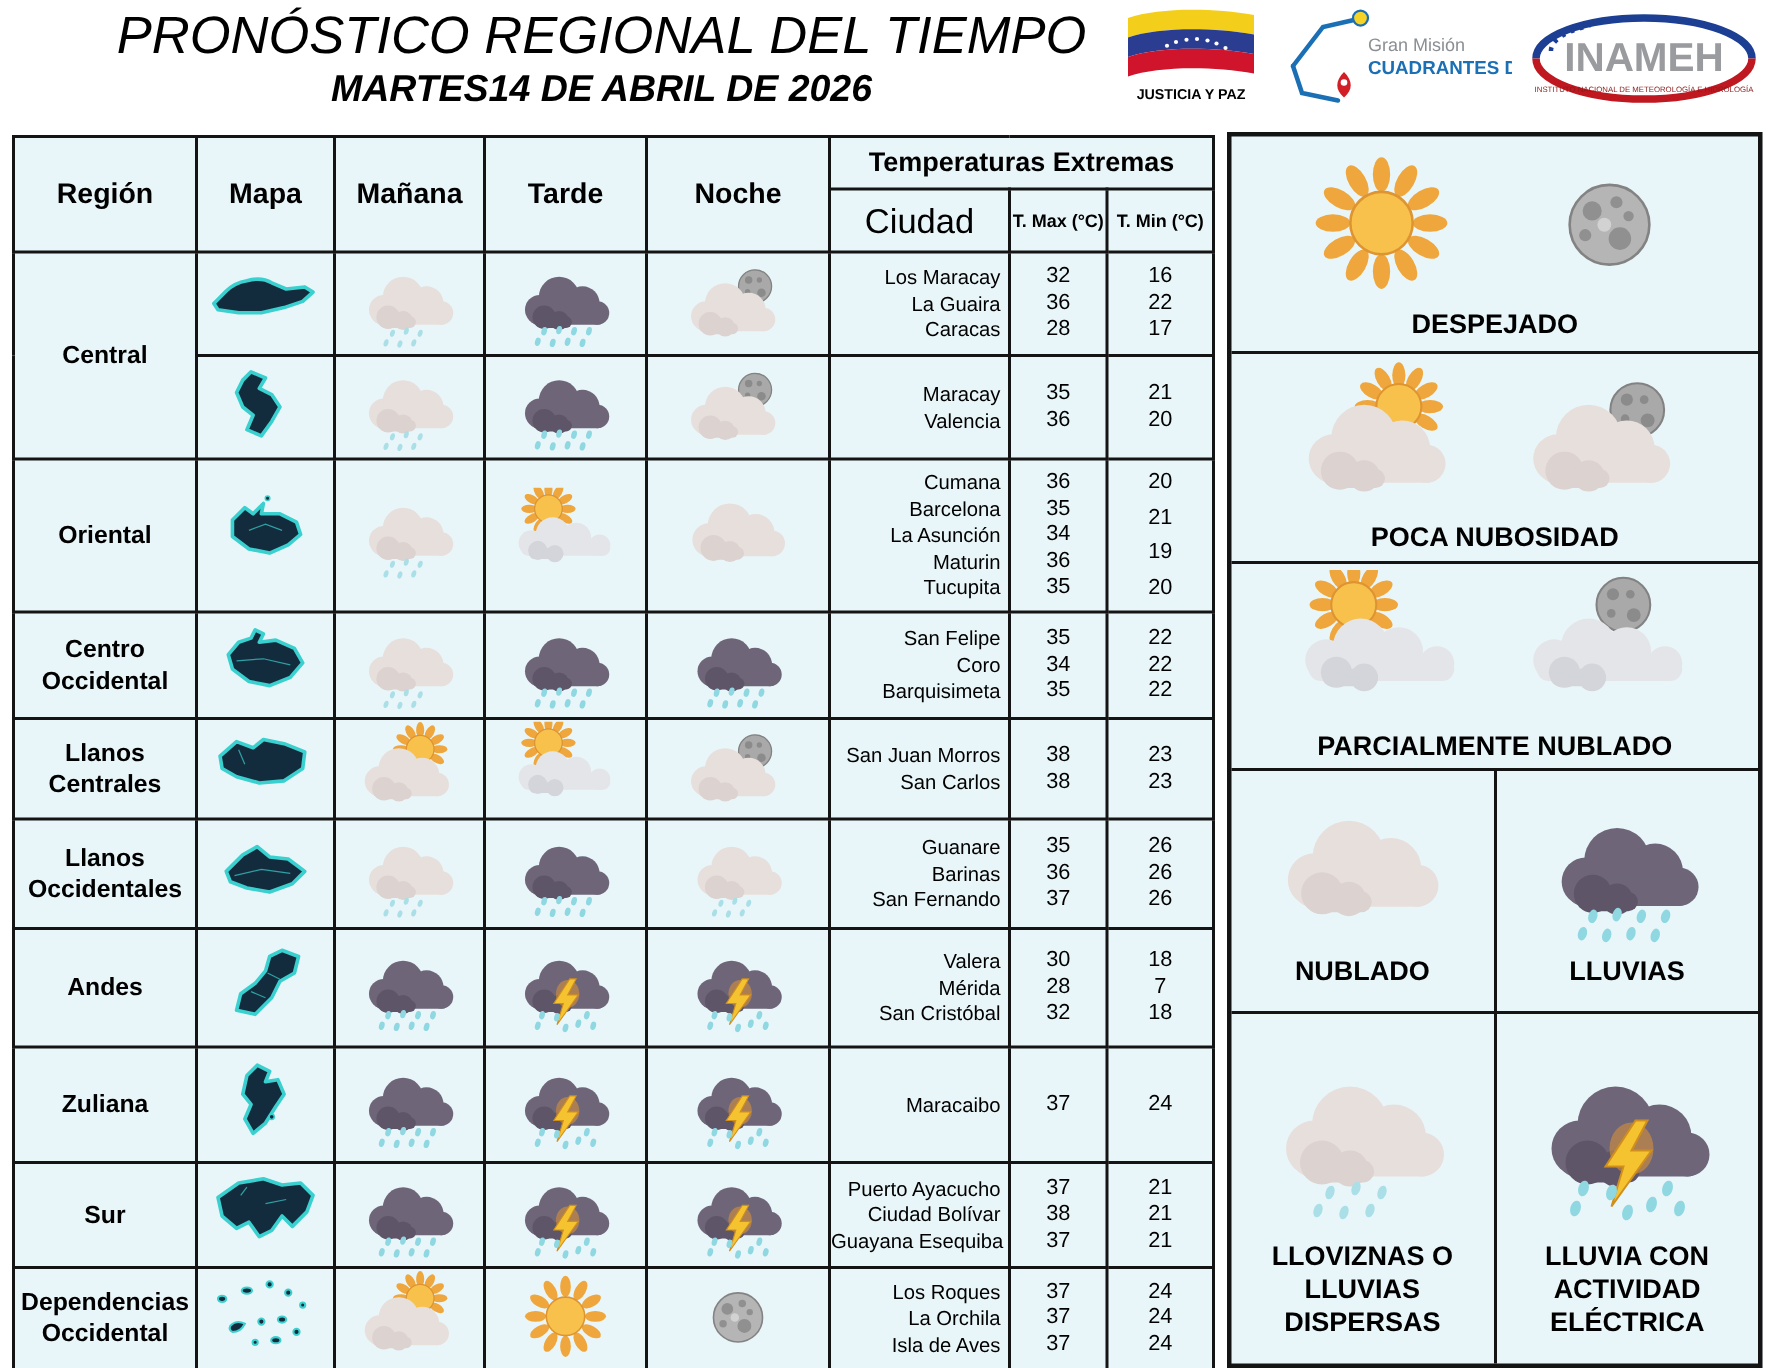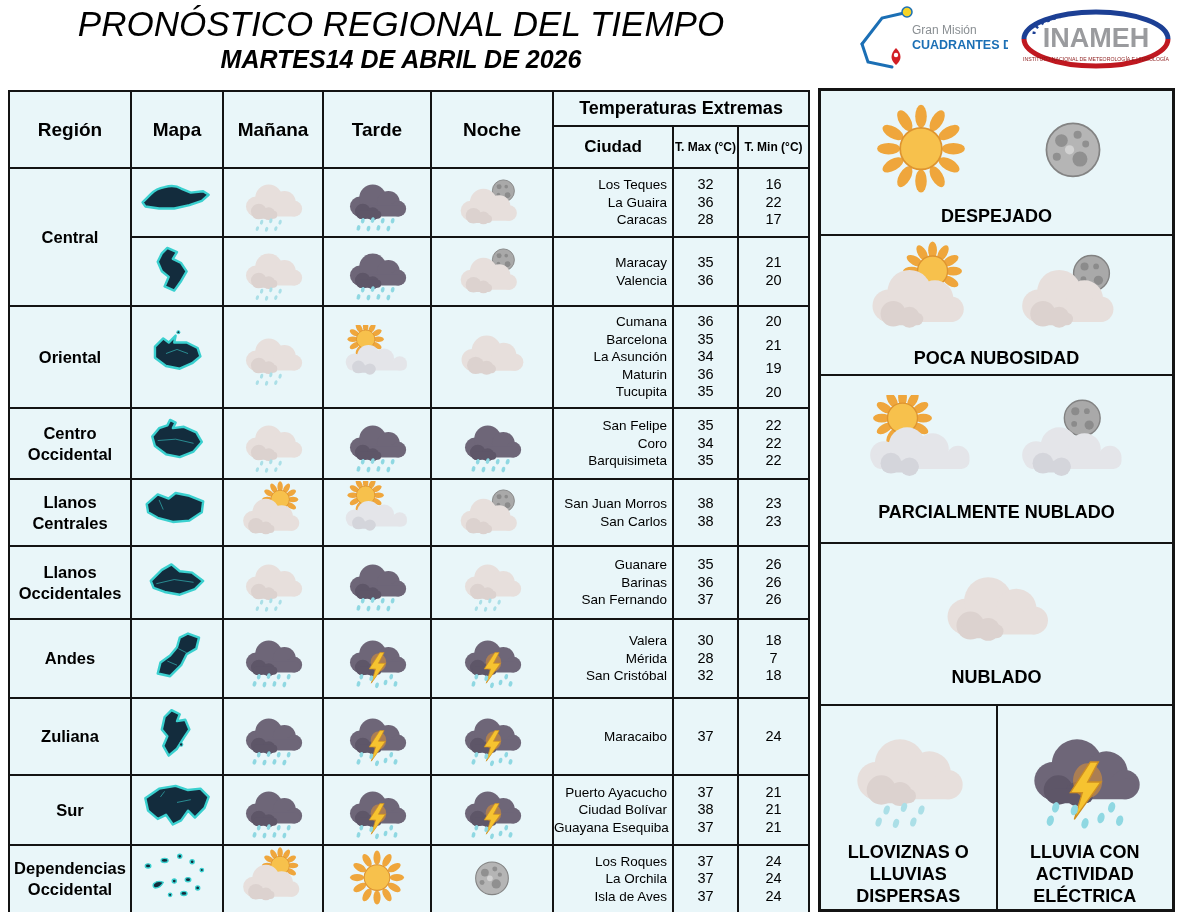--- a/index.html
+++ b/index.html
@@ -15,21 +15,21 @@
   .logo-flag .cap{font-size:9.5px;font-weight:bold;margin-top:1px}
   .logo-mision{width:160px}
   .logo-inameh{width:160px}
 
   
   table.forecast{position:absolute;left:8px;top:90px;width:800px;height:822px;
      border-collapse:collapse;table-layout:fixed;background:#e9f6f9}
   table.forecast td,table.forecast th{border:2px solid #141414;padding:0;overflow:hidden;vertical-align:middle}
   th.colhead{font-size:19px;font-weight:bold}
   th.temps-head{font-size:18px;font-weight:bold}
-  th.ciudad-head{font-size:17px;font-weight:bold}
+  th.ciudad-head{font-size:23px;font-weight:normal}
   th.t-head{font-size:12px;font-weight:bold}
   .region-name{font-weight:bold;font-size:16.5px;line-height:21px;text-align:center}
   .cellicon{width:98px;height:64px;margin:0 auto}
   .mapicon{width:86px;height:62px;margin:0 auto}
   .cellicon svg,.mapicon svg{width:100%;height:100%;display:block}
   .cities{display:flex;flex-direction:column;justify-content:center;padding-right:5px}
   .cities div{font-size:13.5px;line-height:17.5px;text-align:right;white-space:nowrap}
   .temps{display:flex;flex-direction:column;justify-content:center}
   .temps div{font-size:14.5px;line-height:17.5px;text-align:center}
 
@@ -254,20 +254,37 @@
   </symbol>
 </defs>
 </svg>
 
 <div class="title-wrap">
   <div class="title">PRONÓSTICO REGIONAL DEL TIEMPO</div>
   <div class="subtitle">MARTES14 DE ABRIL DE 2026</div>
 </div>
 
 <div class="logos">
+  <div class="logo-flag">
+    <svg viewBox="0 0 92 48" width="92" height="48">
+      <path d="M4 8 C24 1,60 1,88 6 L88 19 C60 14,24 14,4 21 Z" fill="#f3cf1c"></path>
+      <path d="M4 21 C24 14,60 14,88 19 L88 32 C60 27,24 27,4 34 Z" fill="#2b3d91"></path>
+      <path d="M4 34 C24 27,60 27,88 32 L88 45 C60 40,24 40,4 47 Z" fill="#cf142b"></path>
+      <g fill="#ffffff">
+        <circle cx="30" cy="26.5" r="1.4"></circle>
+          <circle cx="36" cy="24" r="1.4"></circle>
+          <circle cx="43" cy="22.5" r="1.4"></circle>
+        <circle cx="50" cy="22" r="1.4"></circle>
+          <circle cx="57" cy="23" r="1.4"></circle>
+          <circle cx="63" cy="25" r="1.4"></circle>
+        <circle cx="69" cy="28" r="1.4"></circle>
+      </g>
+    </svg>
+    <div class="cap">JUSTICIA Y PAZ</div>
+  </div>
   <div class="logo-mision">
     <svg viewBox="0 0 160 70" width="160" height="70">
       <path d="M14 40 L34 14 L56 9" fill="none" stroke="#1b6fb5" stroke-width="3" stroke-linecap="round"></path>
       <path d="M14 40 L20 58 L44 63" fill="none" stroke="#1b6fb5" stroke-width="3" stroke-linecap="round"></path>
       <circle cx="59" cy="8" r="5" fill="#f5d327" stroke="#1b6fb5" stroke-width="1.5"></circle>
       <path d="M48 44 C42 50,42 56,48 61 C54 56,54 50,48 44 Z" fill="#d21f26"></path>
       <circle cx="48" cy="51" r="2.2" fill="#ffffff"></circle>
       <text x="64" y="30" font-family="Liberation Sans, sans-serif" font-size="12" fill="#8a8f93">Gran Misión</text>
       <text x="64" y="45" font-family="Liberation Sans, sans-serif" font-size="12.5" font-weight="bold" fill="#1b6fb5">CUADRANTES DE PAZ</text>
     </svg>
@@ -337,21 +354,21 @@
         </td>
       <td>
           <div class="cellicon">
             <svg viewBox="0 0 120 90">
               <use href="#sym-poca-nubosidad-noche"></use>
             </svg>
           </div>
         </td>
       <td>
           <div class="cities">
-            <div>Los Teques</div>
+            <div>Los Maracay</div>
             <div>La Guaira</div>
             <div>Caracas</div>
           </div>
         </td>
       <td>
           <div class="temps">
             <div>32</div>
             <div>36</div>
             <div>28</div>
           </div>
@@ -867,21 +884,21 @@
           </svg>
         </span>
       <span class="lic">
           <svg viewBox="0 0 120 90">
             <use href="#sym-poca-nubosidad-noche"></use>
           </svg>
         </span>
     </div>
     <div class="llabel">POCA NUBOSIDAD</div>
   </div>
-  <div class="lsec" style="height:168px">
+  <div class="lsec" style="height:138px">
     <div class="licons">
       <span class="lic">
           <svg viewBox="0 0 120 90">
             <use href="#sym-parcialmente-nublado-dia"></use>
           </svg>
         </span>
       <span class="lic">
           <svg viewBox="0 0 120 90">
             <use href="#sym-parcialmente-nublado-noche"></use>
           </svg>
@@ -891,20 +908,28 @@
   </div>
   <div class="lsec lrow" style="height:162px">
     <div class="lcell">
       <span class="lic">
           <svg viewBox="0 0 120 90">
             <use href="#sym-nublado"></use>
           </svg>
         </span>
       <div class="llabel">NUBLADO</div>
     </div>
+    <div class="lcell rightcell">
+      <span class="lic">
+          <svg viewBox="0 0 120 90">
+            <use href="#sym-lluvias"></use>
+          </svg>
+        </span>
+      <div class="llabel">LLUVIAS</div>
+    </div>
   </div>
   <div class="lsec lrow last">
     <div class="lcell">
       <span class="lic-big">
           <svg viewBox="0 0 120 90">
             <use href="#sym-lloviznas"></use>
           </svg>
         </span>
       <div class="llabel narrow">LLOVIZNAS O LLUVIAS DISPERSAS</div>
     </div>

